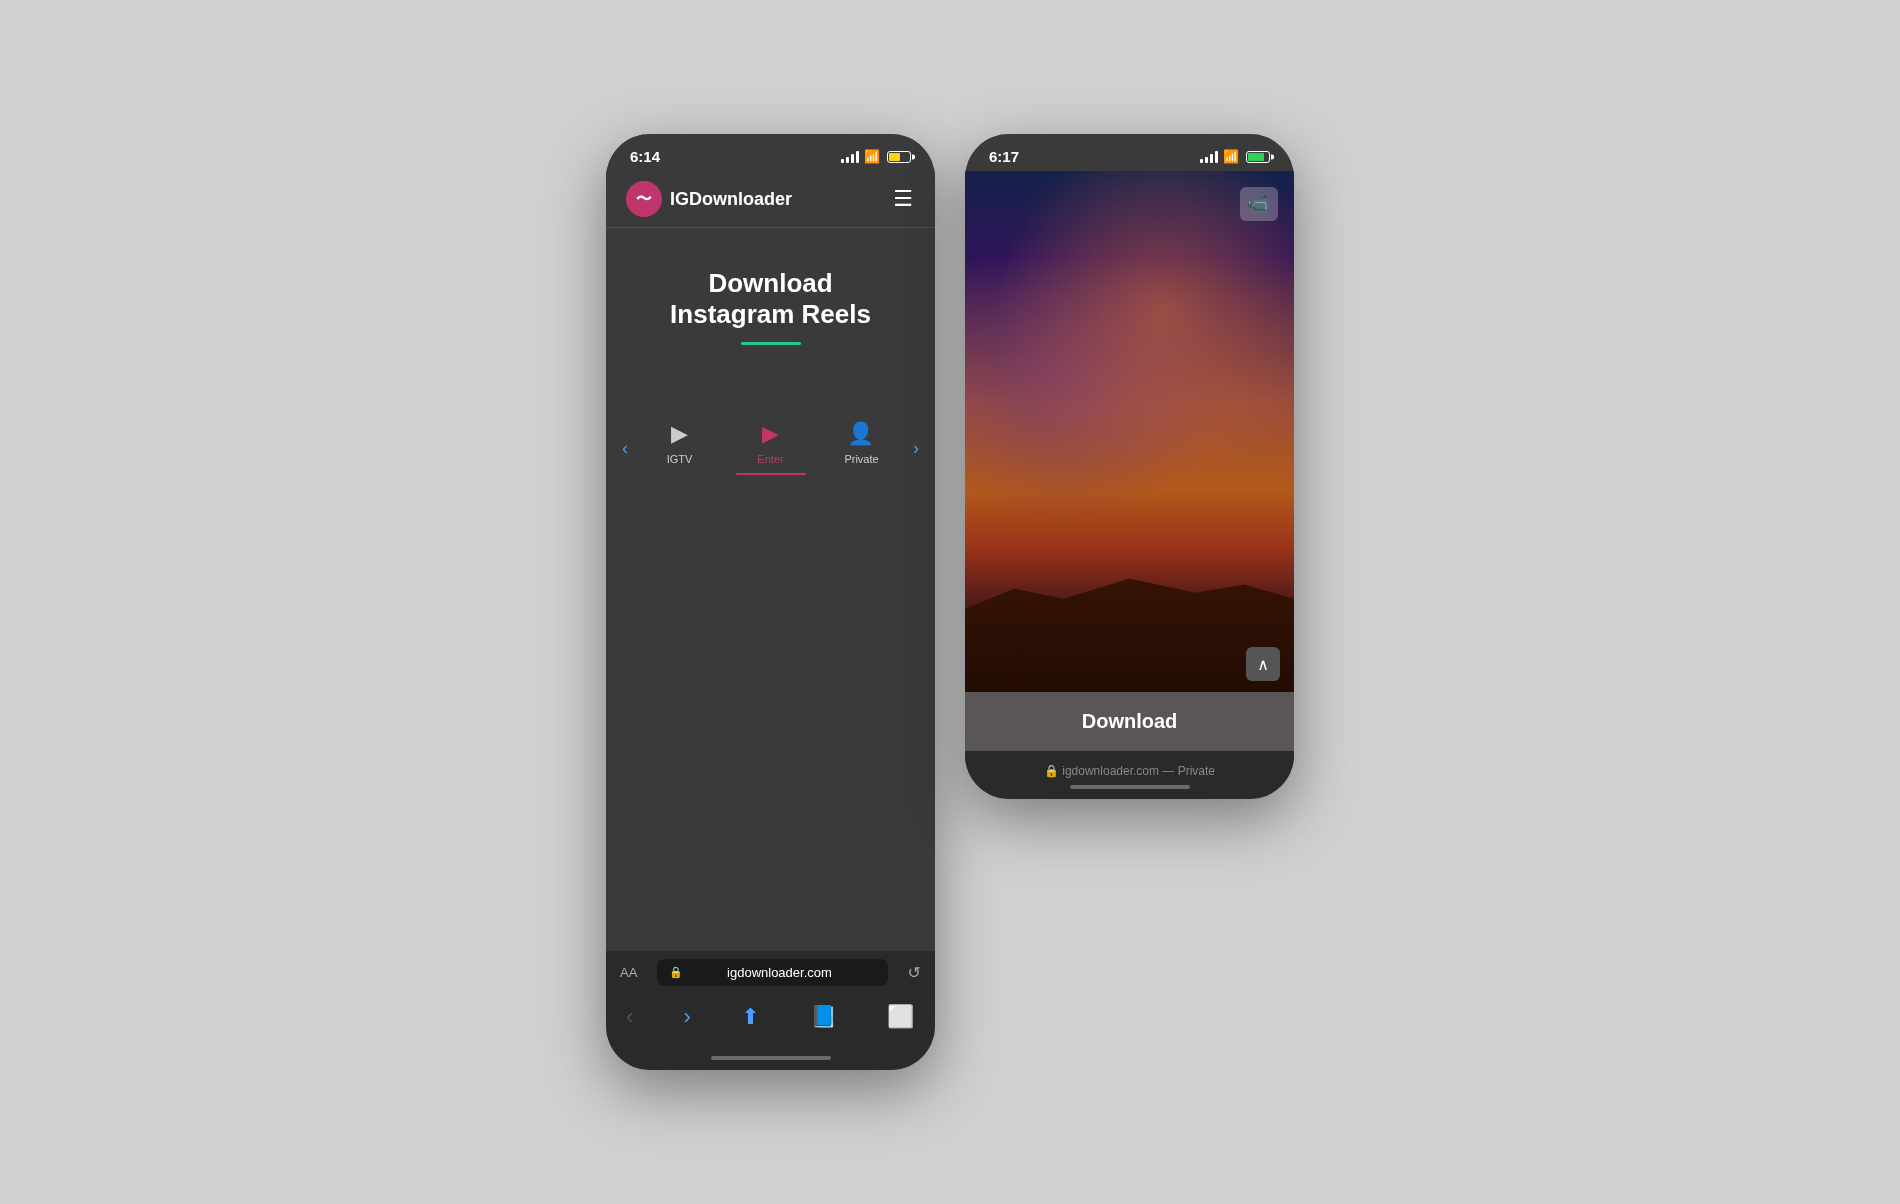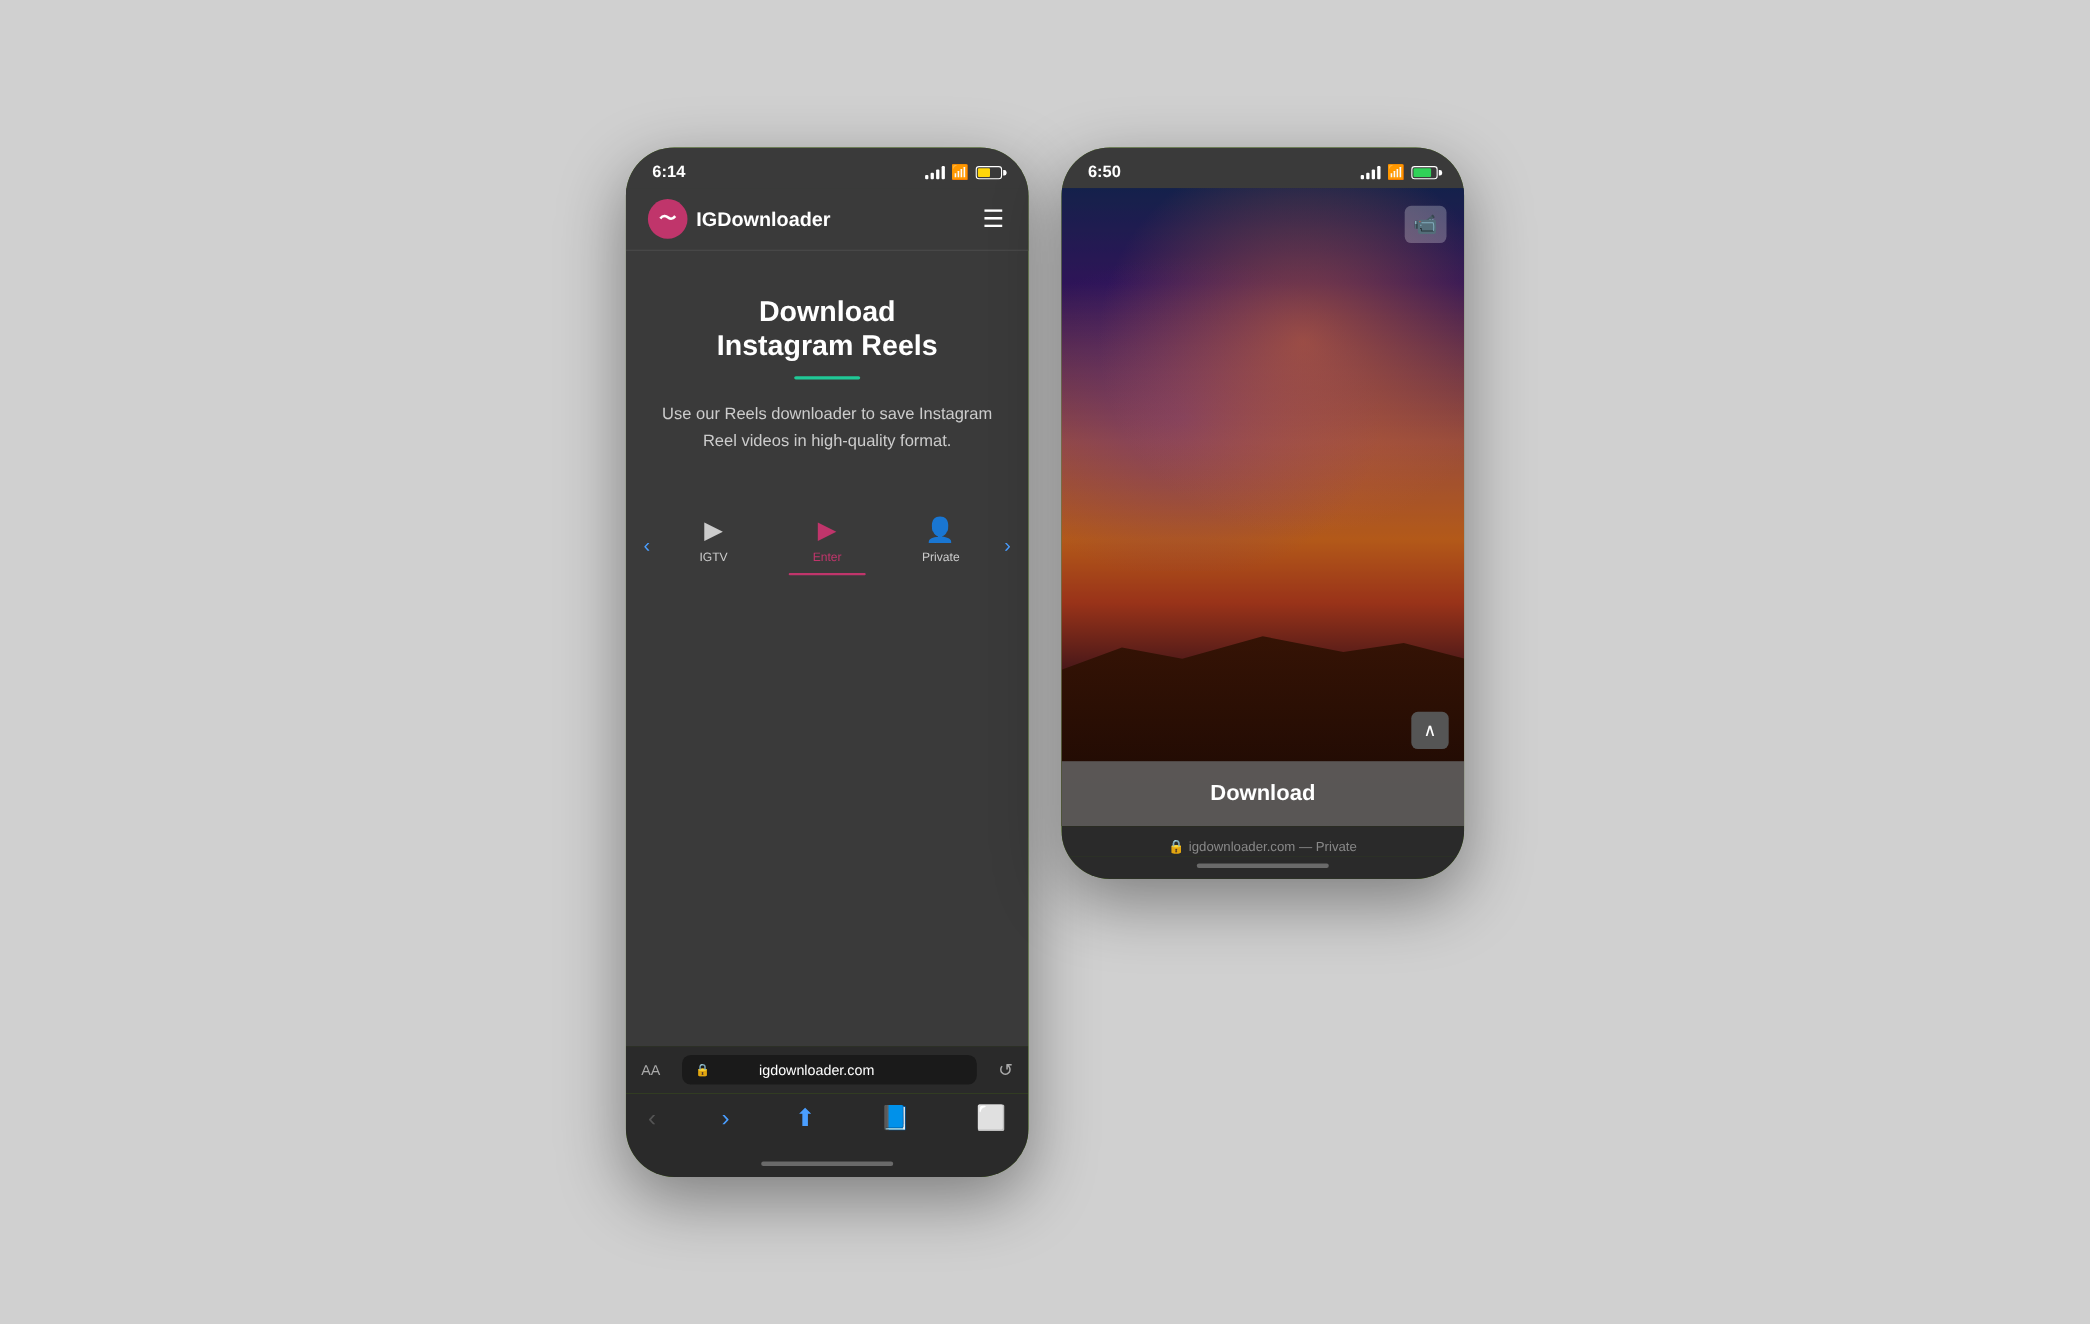--- a/index.html
+++ b/index.html
@@ -16,24 +16,24 @@
 
     .scene {
       display: flex;
       gap: 30px;
       align-items: flex-start;
       padding: 40px;
     }
 
     
     .phone {
-      width: 366px;
+      width: 329px;
       border-radius: 44px;
       overflow: hidden;
-      background: #4d7c0f;
+      background: #a21caf;
       box-shadow: 0 20px 60px rgba(0,0,0,0.4);
       position: relative;
     }
 
     
     .status-bar {
       background: #3a3a3a;
       display: flex;
       justify-content: space-between;
       align-items: center;
@@ -461,21 +461,20 @@
             <span>〜</span>
           </div>
           <span class="logo-text">IGDownloader</span>
         </div>
         <div class="hamburger">☰</div>
       </div>
 
       <div class="hero">
         <h1>Download<br>Instagram Reels</h1>
         <div class="hero-underline"></div>
-        <p>Use our Reels downloader to save Instagram Reel videos in high-quality format.</p>
       </div>
 
       <div class="tab-row">
         <span class="tab-arrow">‹</span>
         <div class="tabs-inner">
 
           <div class="tab-item">
             <span class="tab-icon">▶</span>
             <span class="tab-label">IGTV</span>
           </div>
@@ -516,21 +515,21 @@
 
     <div class="home-indicator">
       <div class="home-indicator-bar"></div>
     </div>
 
   </div>
 
   <div class="phone phone-2">
 
     <div class="status-bar">
-      <span>6:50</span>
+      <span>6:17</span>
       <div class="status-right">
         <div class="signal-bars">
           <span></span>
             <span></span>
             <span></span>
             <span></span>
         </div>
         <span class="wifi-icon">📶</span>
         <div class="battery">
           <div class="battery-level full"></div>

